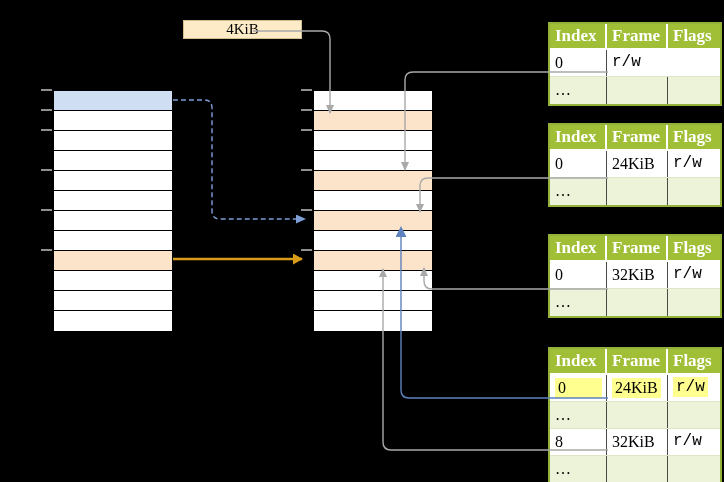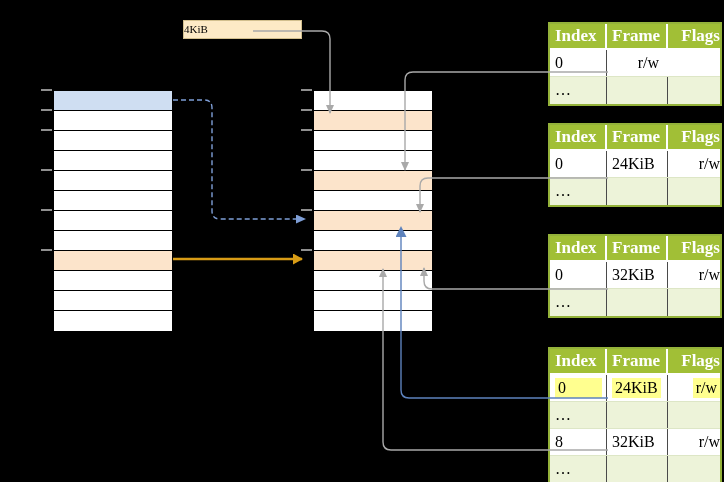--- a/index.html
+++ b/index.html
@@ -4,21 +4,21 @@
 <style>
   html,body{margin:0;padding:0;background:#000;}
   #canvas{
     position:relative;width:724px;height:482px;background:#000;overflow:hidden;
     font-family:"Liberation Serif","DejaVu Serif",serif;
   }
   
   .flabel{
     position:absolute;left:183px;top:20px;width:117px;height:17px;
     background:#fdeac6;border:1px solid #d2bf8e;
-    font-size:11px;line-height:17px;color:#000;
+    text-align:center;font-size:15px;line-height:17px;color:#000;
   }
   
   .mtable{
     position:absolute;top:90px;width:118px;height:240px;
     background:#fff;border:1px solid #000;
   }
   #left-table{left:53px;}
   #mid-table{left:313px;}
   .mrow{height:20px;box-sizing:border-box;border-bottom:1px solid #000;}
   .mrow:last-child{border-bottom:none;}
@@ -38,22 +38,22 @@
   }
   .phcell:last-child{border-right:none;}
   .prow{display:flex;height:27px;box-sizing:border-box;border-bottom:1px solid #dde6c6;}
   .prow:last-child{border-bottom:none;}
   .prow.green{background:#edf3d9;}
   .prow.white{background:#fff;}
   .pcell{
     box-sizing:border-box;font-size:16px;line-height:25px;color:#000;
     padding-left:5px;border-right:1px solid #4a4a4a;overflow:hidden;white-space:nowrap;
   }
-  .pcell:last-child{border-right:none;}
-  .pc1{width:57px;}.pc2{width:61px;}.pc3{width:52px;text-align:right;}
+  .pcell:last-child{border-right:none;font-family:Liberation Mono, monospace;}
+  .pc1{width:57px;}.pc2{width:61px;}.pc3{width:52px;}
   .hl{background:#ffff8f;display:inline-block;line-height:20px;margin-top:2px;padding:0 3px;}
   .hl.wide{width:47px;box-sizing:border-box;}
   
   #overlay{position:absolute;left:0;top:0;width:724px;height:482px;pointer-events:none;z-index:10;}
 </style>
 </head>
 <body>
 
 <div id="canvas">
 

